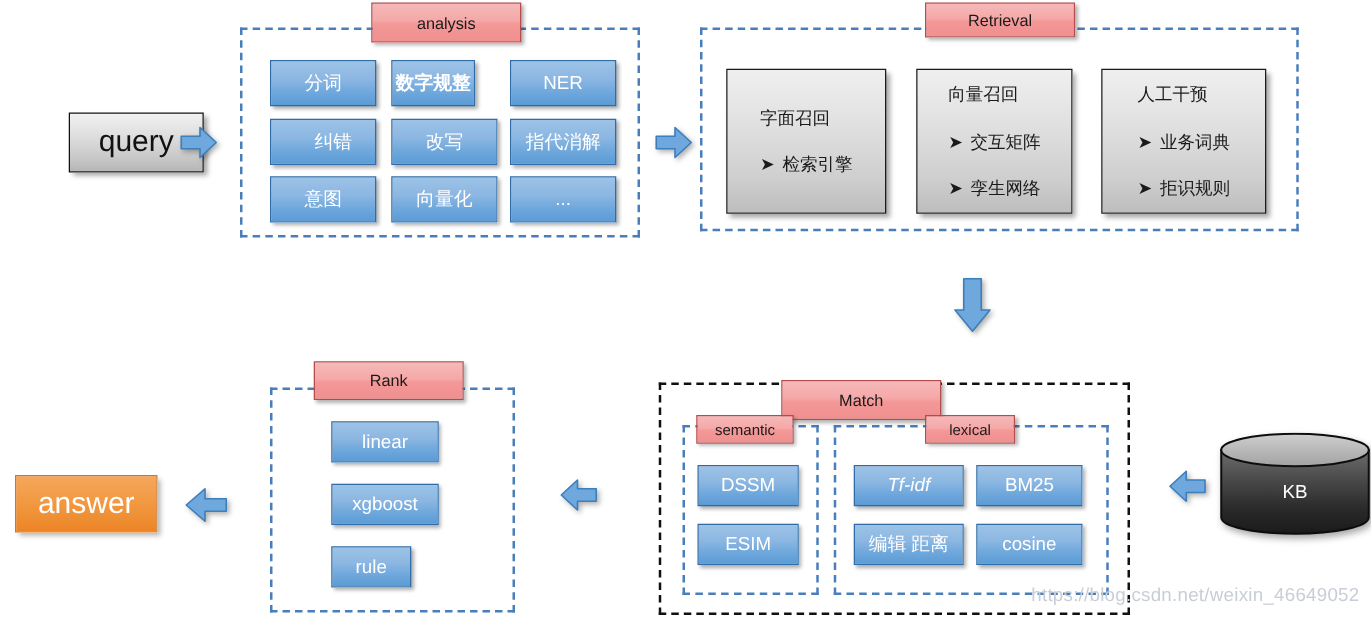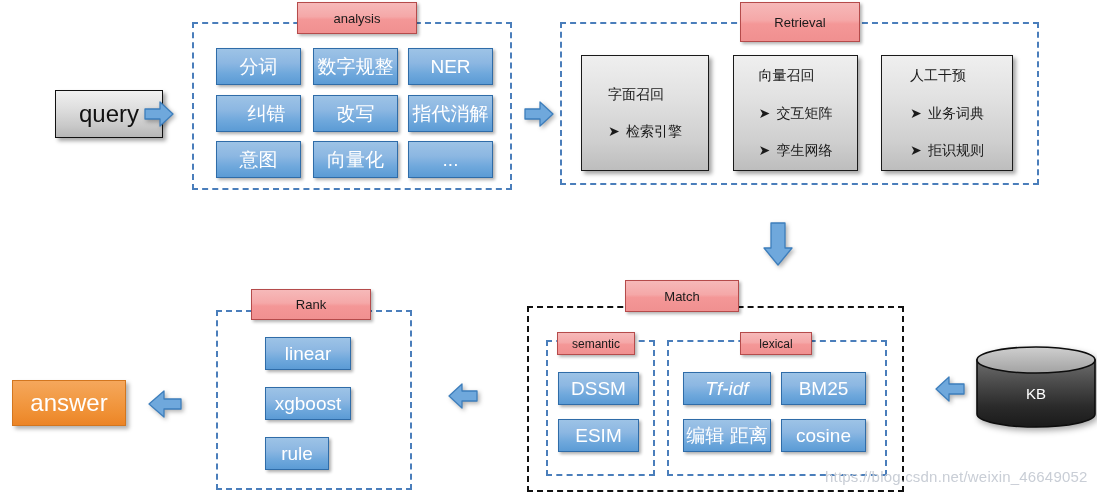--- a/index.html
+++ b/index.html
@@ -46,21 +46,21 @@
   }
 
   
   .box-blue {
     background: linear-gradient(to bottom, #9dc3e6 0%, #8cb7e2 40%, #6fa8dc 70%, #5b9bd5 100%);
     border: 1px solid #2f6ca8;
     color: #ffffff;
     display: flex;
     align-items: center;
     justify-content: center;
-    font-size: 19px;
+    font-size: 15px;
     box-shadow: 2px 2px 3px rgba(0,0,0,0.32);
   }
 
   
   .box-gray {
     background: linear-gradient(to bottom, #efefef 0%, #e2e2e2 35%, #cfcfcf 75%, #bdbdbd 100%);
     border: 1px solid #1a1a1a;
     color: #1a1a1a;
     display: flex;
     align-items: center;
@@ -147,21 +147,21 @@
 
   <div class="abs group-blue" style="left:192px; top:22px; width:320px; height:168px;"></div>
 
   <div class="abs tab-pink" style="left:297px; top:2px; width:120px; height:32px;">
     <span>analysis</span>
   </div>
 
   <div class="abs box-blue" style="left:216px; top:48px; width:85px; height:37px;">
     <span>分词</span>
   </div>
-  <div class="abs box-blue" style="left:313px; top:48px; width:85px; height:37px;">
+  <div class="abs box-blue" style="left:313px; top:48px; width:67px; height:37px;font-weight:bold;">
     <span>数字规整</span>
   </div>
   <div class="abs box-blue" style="left:408px; top:48px; width:85px; height:37px;">
     <span>NER</span>
   </div>
 
   <div class="abs box-blue" style="left:216px; top:95px; width:85px; height:37px;padding-left:16px;">
     <span>纠错</span>
   </div>
   <div class="abs box-blue" style="left:313px; top:95px; width:85px; height:37px;">
@@ -182,21 +182,21 @@
   </div>
 
   <div class="abs arrow" style="left:524px; top:100px; width:30px; height:28px;">
     <svg viewBox="0 0 30 28" width="30" height="28">
       <polygon points="1,9 16,9 16,2 29,14 16,26 16,19 1,19" fill="#6fa8dc" stroke="#3d7ebc" stroke-width="1.3" stroke-linejoin="round"></polygon>
     </svg>
   </div>
 
   <div class="abs group-blue" style="left:560px; top:22px; width:479px; height:163px;"></div>
 
-  <div class="abs tab-pink" style="left:740px; top:2px; width:120px; height:40px;">
+  <div class="abs tab-pink" style="left:740px; top:2px; width:120px; height:28px;">
     <span>Retrieval</span>
   </div>
 
   <div class="abs box-gray" style="left:581px; top:55px; width:128px; height:116px;">
     <div class="gtext">
       <span class="bullet-line">字面召回</span>
       <span class="bullet-line"><span class="bl">➤</span> <span>检索引擎</span></span>
     </div>
   </div>
 
@@ -217,21 +217,21 @@
   </div>
 
   <div class="abs arrow" style="left:763px; top:222px; width:30px; height:44px;">
     <svg viewBox="0 0 30 44" width="30" height="44">
       <polygon points="8,1 22,1 22,26 29,26 15,43 1,26 8,26" fill="#6fa8dc" stroke="#3d7ebc" stroke-width="1.3" stroke-linejoin="round"></polygon>
     </svg>
   </div>
 
   <div class="abs group-black" style="left:527px; top:306px; width:377px; height:186px;"></div>
 
-  <div class="abs tab-pink" style="left:625px; top:280px; width:114px; height:32px;">
+  <div class="abs tab-pink" style="left:625px; top:304px; width:128px; height:32px;">
     <span>Match</span>
   </div>
 
   <div class="abs group-blue" style="left:546px; top:340px; width:109px; height:136px;"></div>
 
   <div class="abs tab-pink" style="left:557px; top:332px; width:78px; height:23px; font-size:12px;">
     <span>semantic</span>
   </div>
 
   <div class="abs box-blue" style="left:558px; top:372px; width:81px; height:33px;">

